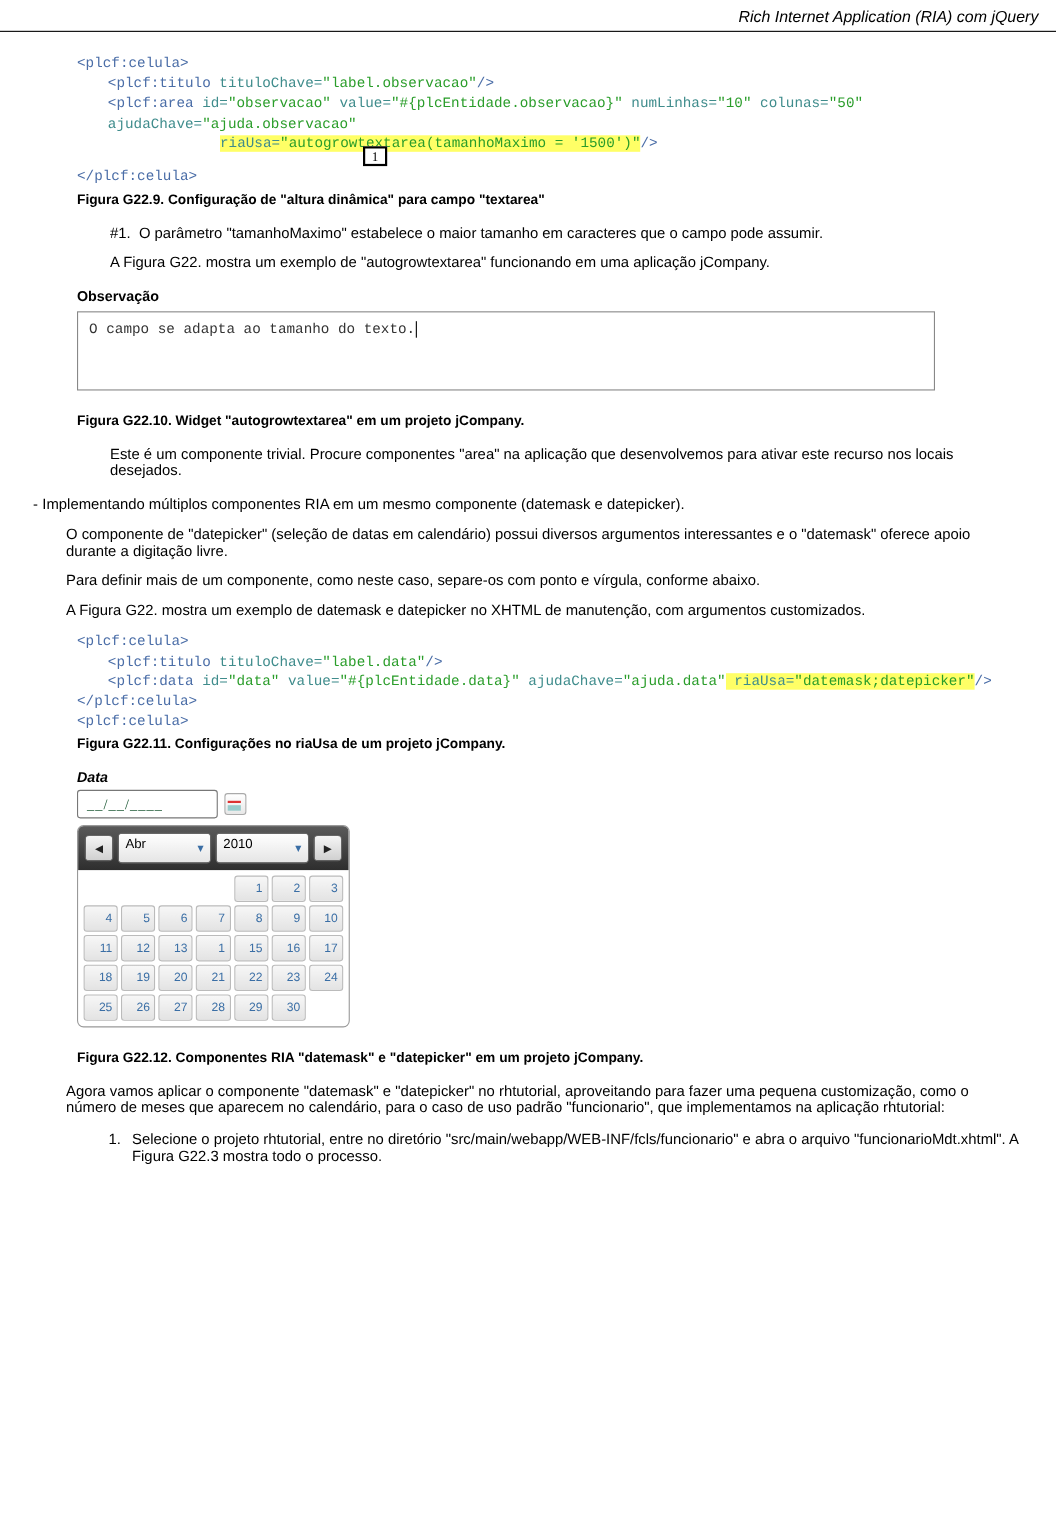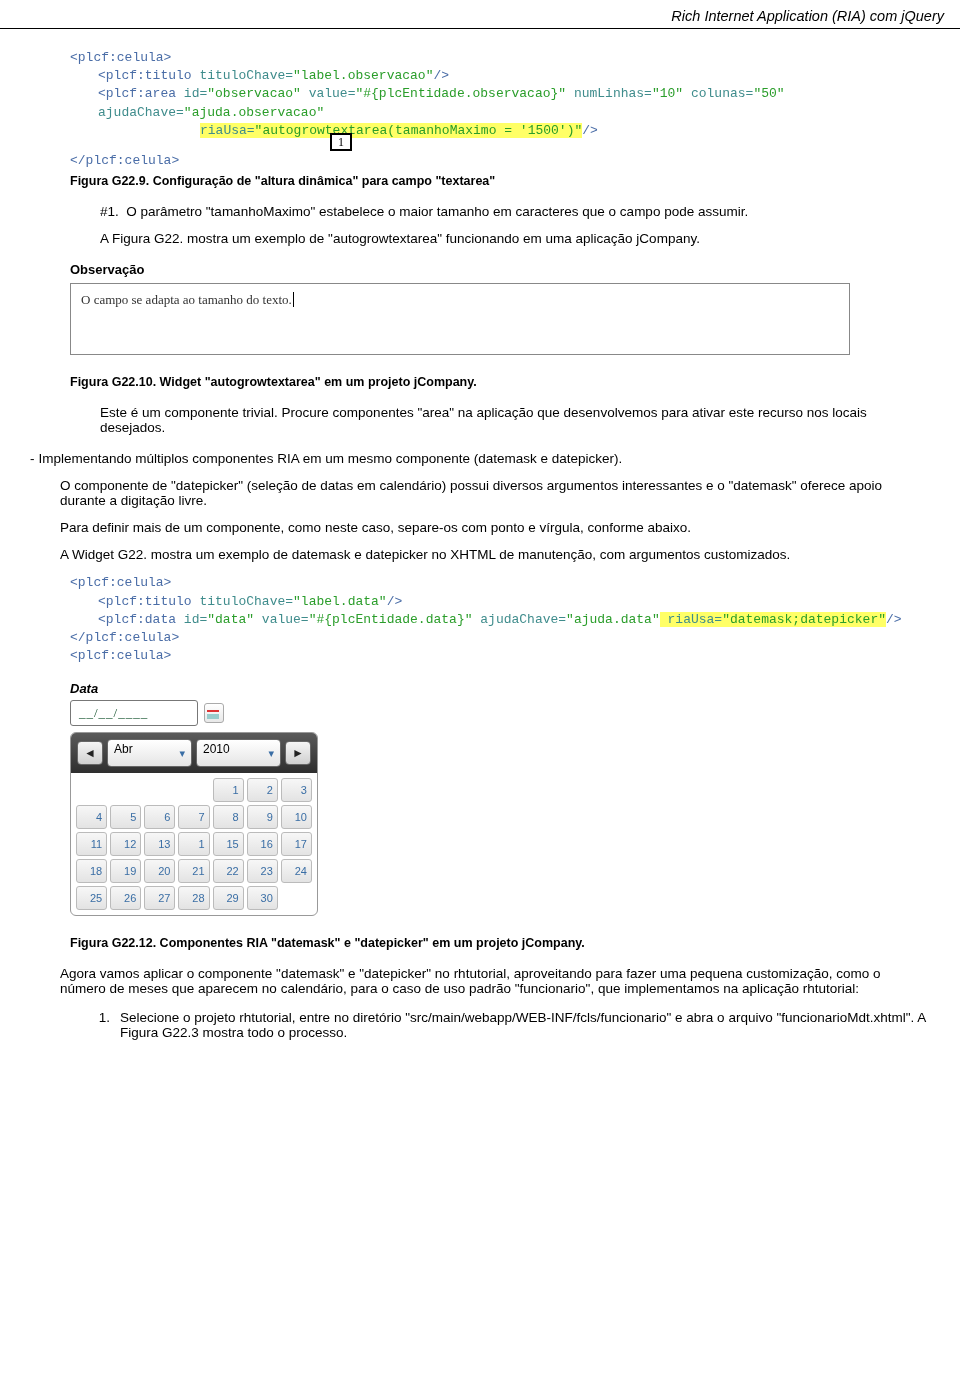--- a/index.html
+++ b/index.html
@@ -59,21 +59,21 @@
     font-weight: bold;
     font-family: Arial, sans-serif;
     font-size: 13px;
     margin-bottom: 6px;
   }
   .obs-area {
     border: 1px solid #888;
     background: #fff;
     padding: 8px 10px;
     height: 54px;
-    font-family: Liberation Serif, serif;
+    font-family: Liberation Mono, monospace;
     font-size: 13px;
     color: #333;
   }
   .obs-cursor {
     border-left: 1px solid #000;
     padding-left: 0;
     margin-left: 1px;
   }
   .caption2 {
     font-size: 12.5px;
@@ -245,34 +245,35 @@
   <div class="caption2">Figura G22.10. Widget "autogrowtextarea" em um projeto jCompany.</div>
 
   <div class="para">Este é um componente trivial. Procure componentes "area" na aplicação que desenvolvemos para ativar este recurso nos locais desejados.</div>
 
   <div class="dash-heading">
     <span class="dash">-</span><span>Implementando múltiplos componentes RIA em um mesmo componente (datemask e datepicker).</span>
   </div>
 
   <div class="para-wide">O componente de "datepicker" (seleção de datas em calendário) possui diversos argumentos interessantes e o "datemask" oferece apoio durante a digitação livre.</div>
   <div class="para-wide">Para definir mais de um componente, como neste caso, separe-os com ponto e vírgula, conforme abaixo.</div>
-  <div class="para-wide">A Widget G22. mostra um exemplo de datemask e datepicker no XHTML de manutenção, com argumentos customizados.</div>
+  <div class="para-wide">A Figura G22. mostra um exemplo de datemask e datepicker no XHTML de manutenção, com argumentos customizados.</div>
 
   <div class="code-fig">
     <div><span class="tag-blue">&lt;plcf:celula&gt;</span></div>
     <div style="padding-left:28px;">
       <span class="tag-blue">&lt;plcf:titulo </span><span class="attr-teal">tituloChave=</span><span class="val-green">"label.data"</span><span class="tag-blue">/&gt;</span>
     </div>
     <div style="padding-left:28px;">
       <span class="tag-blue">&lt;plcf:data </span><span class="attr-teal">id=</span><span class="val-green">"data"</span><span class="attr-teal"> value=</span><span class="val-green">"#{plcEntidade.data}"</span><span class="attr-teal"> ajudaChave=</span><span class="val-green">"ajuda.data"</span><span class="hl"><span class="attr-teal"> riaUsa=</span><span class="val-green">"datemask;datepicker"</span></span><span class="tag-blue">/&gt;</span>
     </div>
     <div><span class="tag-blue">&lt;/plcf:celula&gt;</span></div>
     <div><span class="tag-blue">&lt;plcf:celula&gt;</span></div>
   </div>
 
+  <div class="caption">Figura G22.11.  Configurações no riaUsa de um projeto jCompany.</div>
 
 
   <div class="dp-wrap">
     <div class="dp-label">Data</div>
     <div class="dp-input-row">
       <div class="dp-input">__/__/____</div>
       <div class="dp-cal-icon"></div>
     </div>
     <div class="dp-panel">
       <div class="dp-head">

